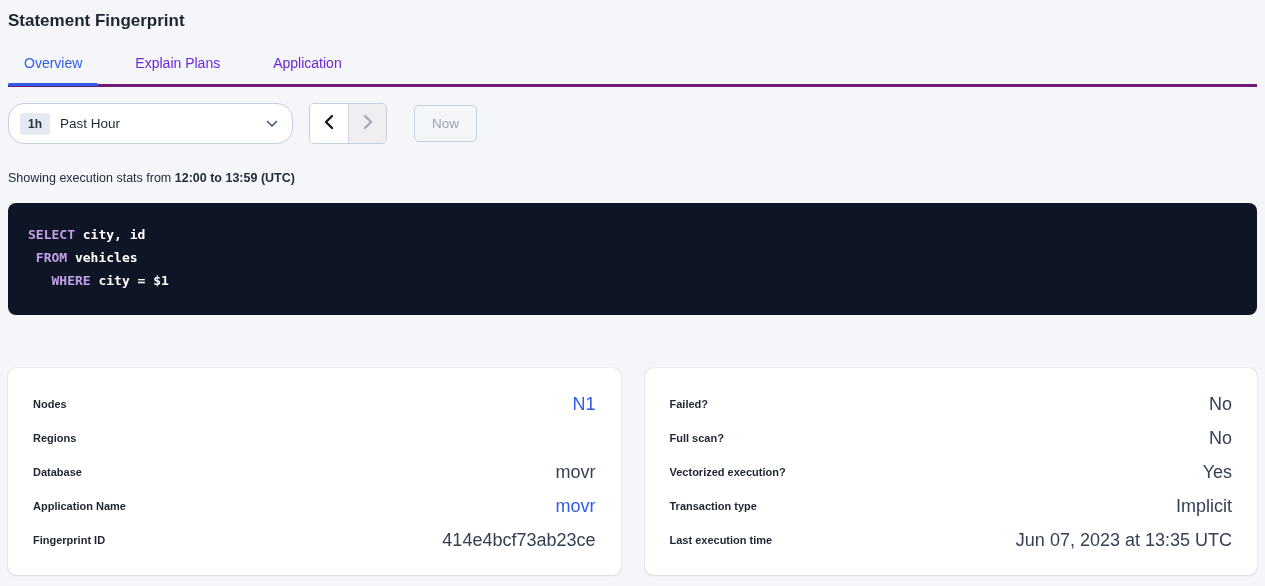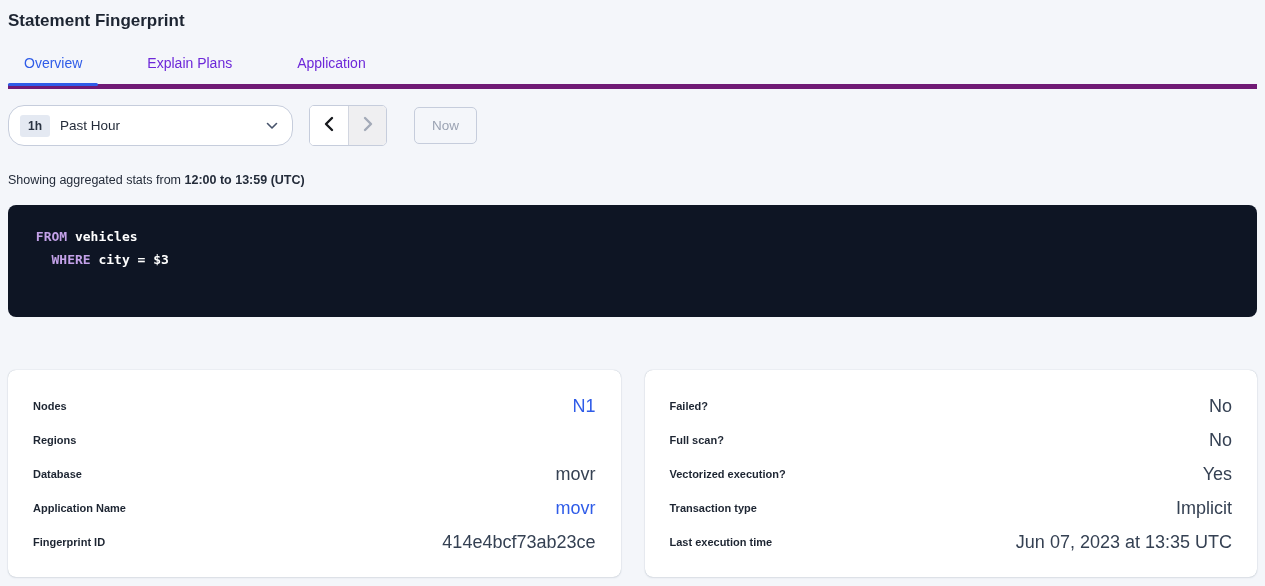--- a/index.html
+++ b/index.html
@@ -15,23 +15,23 @@
   .page-title {
     padding-top:11px;
     font-size:17px;
     font-weight:700;
     color:#1d2532;
   }
 
   
   .tabs {
     display:flex;
-    gap:33px;
+    gap:21px;
     margin-top:15px;
-    border-bottom:5px solid #701a75;
+    border-bottom:3px solid #701a75;
   }
   .tab {
     position:relative;
     padding:9px 16px 13px 16px;
     font-size:14px;
     color:#6d28d9;
     cursor:pointer;
   }
   .tab.active { color:#2f5ce8; }
   .tab.active::after {
@@ -190,26 +190,27 @@
           <svg width="12" height="16" viewBox="0 0 12 16">
               <polyline points="3,2 9,8 3,14" fill="none" stroke="#a3aab8" stroke-width="2.4" stroke-linecap="round" stroke-linejoin="round"></polyline>
             </svg>
         </span>
       </button>
     </div>
 
     <button class="now-btn">Now</button>
   </div>
 
-  <div class="stats-line"><span>Showing aggregated stats from </span><b>12:00 to 13:59 (UTC)</b></div>
+  <div class="stats-line"><span>Showing execution stats from </span><b>12:00 to 13:59 (UTC)</b></div>
 
   <div class="sql-box">
     <div id="sql-code">
+        <div class="sql-line"><span class="kw">SELECT</span><span> city, id</span></div>
         <div class="sql-line"><span> </span><span class="kw">FROM</span><span> vehicles</span></div>
-        <div class="sql-line"><span>   </span><span class="kw">WHERE</span><span> city = $3</span></div>
+        <div class="sql-line"><span>   </span><span class="kw">WHERE</span><span> city = $1</span></div>
       </div>
   </div>
 
   <div class="cards">
     <div class="card" id="card-left">
         <div class="card-row">
           <span class="row-label">Nodes</span>
           <span class="row-value link">N1</span>
         </div>
         <div class="card-row">

